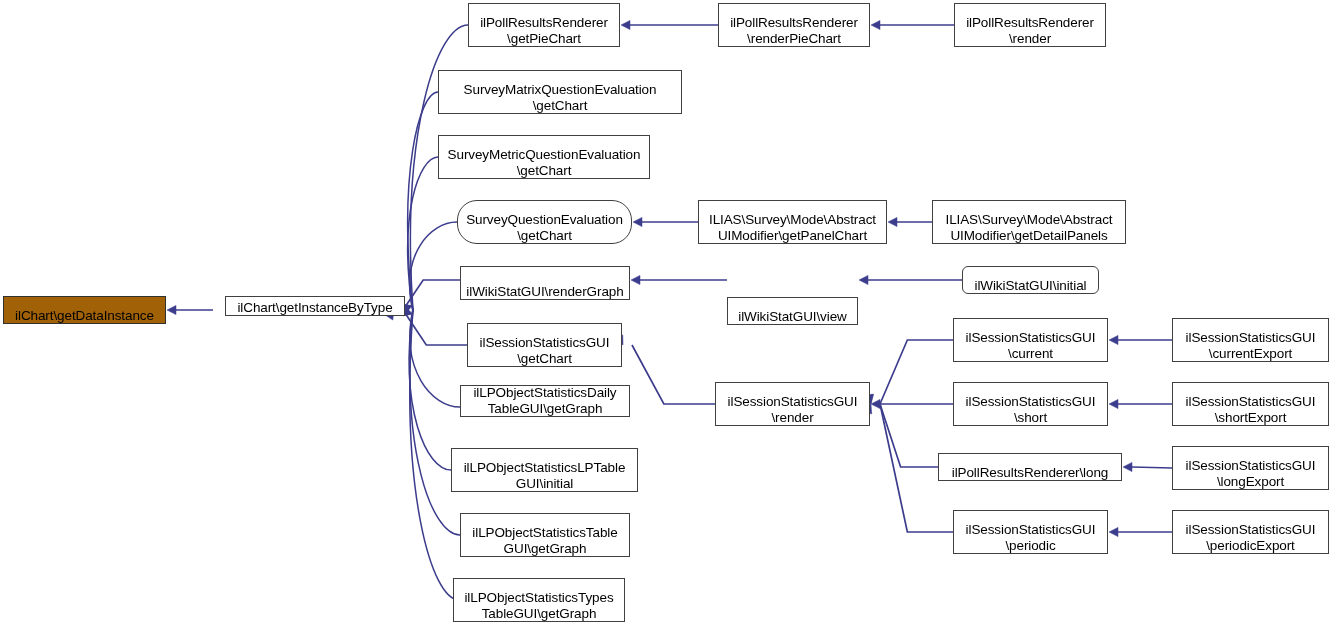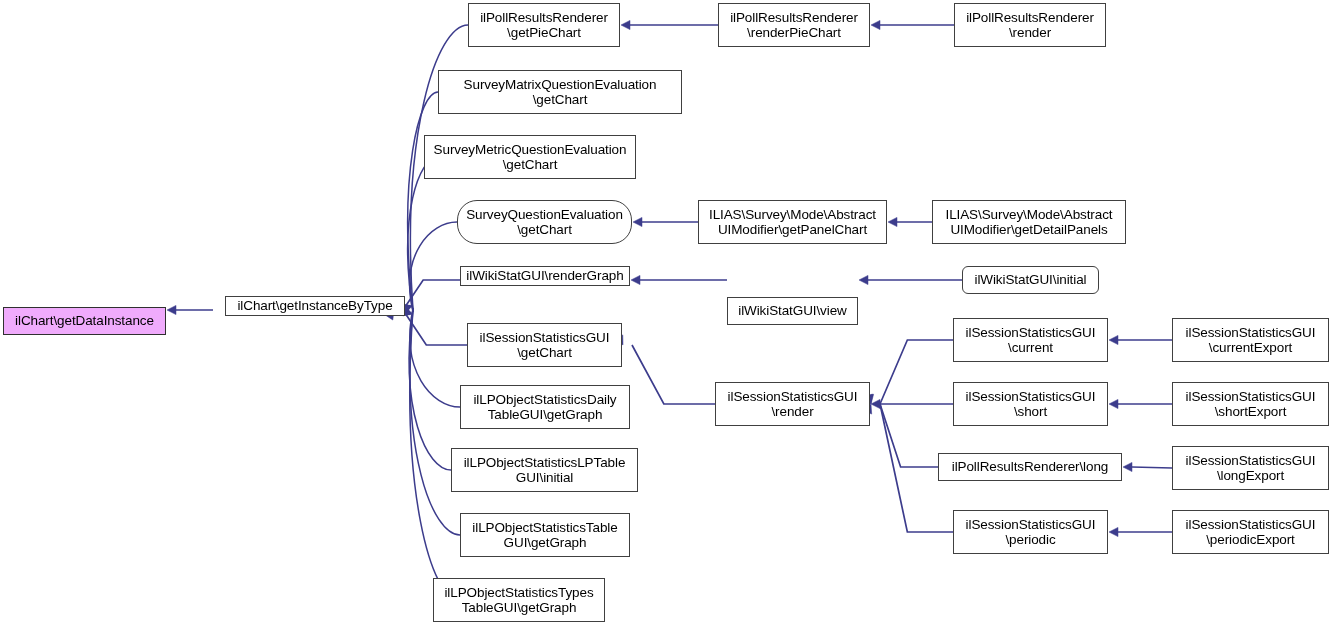--- a/index.html
+++ b/index.html
@@ -16,26 +16,26 @@
   .node{
     position:absolute;
     box-sizing:border-box;
     border:1px solid #404040;
     background:#ffffff;
     color:#000000;
     font-size:13.5px;
     line-height:15.5px;
     text-align:center;
     display:flex;
-    align-items:center;
+    align-items:flex-end;
     justify-content:center;
     white-space:pre;
     letter-spacing:-0.1px;
   }
-  .node.highlight{background:#f0abfc;border-color:#303030;margin-top:11px;}
+  .node.highlight{background:#a16207;border-color:#303030;}
   .node .lbl{display:block;width:100%;}
 </style>
 </head>
 <body>
 
 <div id="canvas">
   <svg id="edges" xmlns="http://www.w3.org/2000/svg">
       <line x1="213" y1="310" x2="176" y2="310" stroke="#3c3c8c" stroke-width="1.7"></line>
       <polygon points="167,310 176,314.6 176,305.4" fill="#3c3c8c" stroke="#3c3c8c" stroke-width="0.5"></polygon>
       <path d="M 468 25 C 436.5 25, 400.5 133.3, 413.1 312" fill="none" stroke="#3c3c8c" stroke-width="1.5"></path>
@@ -89,34 +89,34 @@
       <line x1="1172" y1="532" x2="1118" y2="532" stroke="#3c3c8c" stroke-width="1.7"></line>
       <polygon points="1109,532 1118,536.6 1118,527.4" fill="#3c3c8c" stroke="#3c3c8c" stroke-width="0.5"></polygon>
     </svg>
   <div id="nodes">
       <div class="node highlight" style="left: 3px; top: 296px; width: 163px; height: 28px;"><span class="lbl">ilChart\getDataInstance</span></div>
       <div class="node" style="left: 225px; top: 296px; width: 180px; height: 20px;"><span class="lbl">ilChart\getInstanceByType</span></div>
       <div class="node" style="left: 468px; top: 3px; width: 152px; height: 44px;"><span class="lbl">ilPollResultsRenderer
 \getPieChart</span></div>
       <div class="node" style="left: 438px; top: 70px; width: 244px; height: 44px;"><span class="lbl">SurveyMatrixQuestionEvaluation
 \getChart</span></div>
-      <div class="node" style="left: 424px; top: 135px; width: 212px; height: 44px;"><span class="lbl">SurveyMetricQuestionEvaluation
+      <div class="node" style="left: 438px; top: 135px; width: 212px; height: 44px;"><span class="lbl">SurveyMetricQuestionEvaluation
 \getChart</span></div>
       <div class="node" style="left: 457px; top: 200px; width: 175px; height: 44px; border-radius: 20px;"><span class="lbl">SurveyQuestionEvaluation
 \getChart</span></div>
-      <div class="node" style="left: 460px; top: 266px; width: 170px; height: 20px;"><span class="lbl">ilWikiStatGUI\renderGraph</span></div>
+      <div class="node" style="left: 460px; top: 266px; width: 170px; height: 34px;"><span class="lbl">ilWikiStatGUI\renderGraph</span></div>
       <div class="node" style="left: 467px; top: 323px; width: 155px; height: 44px;"><span class="lbl">ilSessionStatisticsGUI
 \getChart</span></div>
-      <div class="node" style="left: 460px; top: 385px; width: 170px; height: 44px;"><span class="lbl">ilLPObjectStatisticsDaily
+      <div class="node" style="left: 460px; top: 385px; width: 170px; height: 32px;"><span class="lbl">ilLPObjectStatisticsDaily
 TableGUI\getGraph</span></div>
       <div class="node" style="left: 451px; top: 448px; width: 187px; height: 44px;"><span class="lbl">ilLPObjectStatisticsLPTable
 GUI\initial</span></div>
       <div class="node" style="left: 460px; top: 513px; width: 170px; height: 44px;"><span class="lbl">ilLPObjectStatisticsTable
 GUI\getGraph</span></div>
-      <div class="node" style="left: 433px; top: 578px; width: 172px; height: 44px;"><span class="lbl">ilLPObjectStatisticsTypes
+      <div class="node" style="left: 453px; top: 578px; width: 172px; height: 44px;"><span class="lbl">ilLPObjectStatisticsTypes
 TableGUI\getGraph</span></div>
       <div class="node" style="left: 718px; top: 3px; width: 152px; height: 44px;"><span class="lbl">ilPollResultsRenderer
 \renderPieChart</span></div>
       <div class="node" style="left: 698px; top: 200px; width: 189px; height: 44px;"><span class="lbl">ILIAS\Survey\Mode\Abstract
 UIModifier\getPanelChart</span></div>
       <div class="node" style="left: 727px; top: 266px; width: 131px; height: 28px; margin-top: 31px;"><span class="lbl">ilWikiStatGUI\view</span></div>
       <div class="node" style="left: 715px; top: 382px; width: 155px; height: 44px;"><span class="lbl">ilSessionStatisticsGUI
 \render</span></div>
       <div class="node" style="left: 954px; top: 3px; width: 152px; height: 44px;"><span class="lbl">ilPollResultsRenderer
 \render</span></div>

